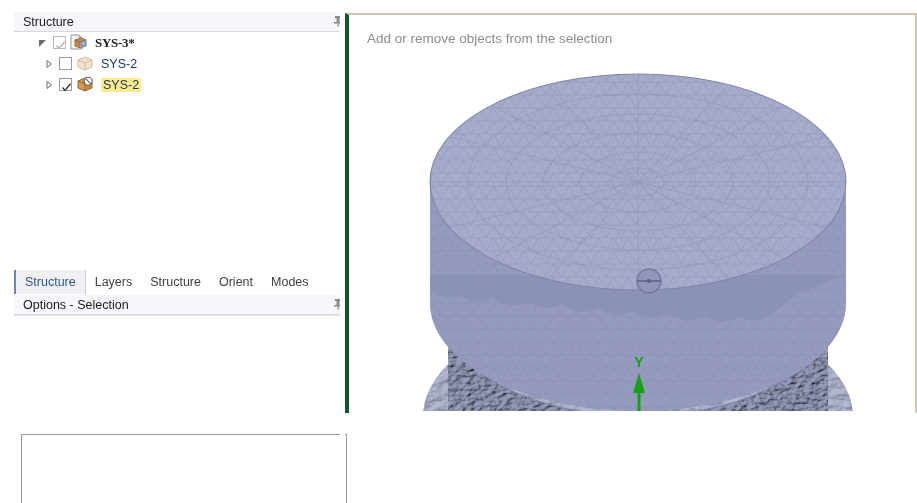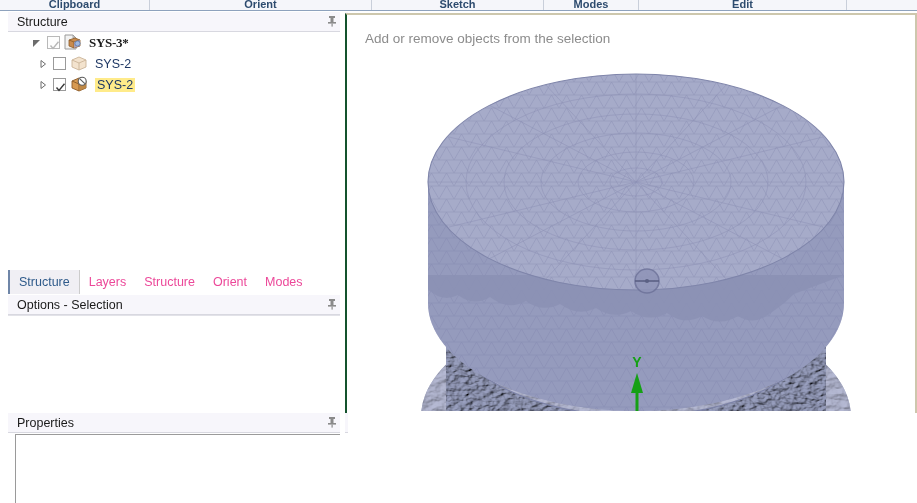--- a/index.html
+++ b/index.html
@@ -35,21 +35,21 @@
     border-right: 1px solid #c9cfda;
     padding-bottom: 1px;
   }
   .ribbon-sep-line {
     position: absolute; left: 0; top: 10px; width: 917px; height: 1px;
     background: #8ea2bd;
   }
 
   
   .left-dock {
-    position: absolute; left: 8px; top: 11px; width: 340px; height: 492px;
+    position: absolute; left: 14px; top: 11px; width: 340px; height: 492px;
     background: #ffffff;
     border-top: 1px solid #ffffff;
   }
 
   .panel-header {
     position: relative;
     height: 20px;
     background: #f7f6fb;
     border-bottom: 1px solid #d8d8e0;
     display: flex; align-items: center;
@@ -117,21 +117,21 @@
   .tabstrip {
     position: absolute; left: 0; top: 258px; width: 340px; height: 25px;
     background: #ffffff;
     display: flex; align-items: stretch;
     border-bottom: 1px solid #ffffff;
   }
   .tab {
     display: flex; align-items: center;
     padding: 0 9px;
     font-size: 12.5px;
-    color: #ec4899;
+    color: #404040;
   }
   .tab.active {
     background: #f0eff4;
     color: #2e5a8a;
     border-left: 2px solid #6f86a8;
     border-right: 1px solid #cccccc;
   }
 
   
   .options-pane {
@@ -153,21 +153,21 @@
     background: #ffffff;
     border: 1px solid #9a9a9a;
     border-bottom: none;
   }
 
   
   .viewport-frame {
     position: absolute; left: 345px; top: 13px;
     width: 572px; height: 400px;
     background: #ffffff;
-    border-left: 2px solid #14532d;
+    border-left: 4px solid #14532d;
     border-top: 2px solid #cdc7ad;
     border-right: 2px solid #cdc7ad;
     padding: 2px;
   }
   .viewport {
     position: relative;
     width: 100%; height: 100%;
     background: #ffffff;
     overflow: hidden;
   }
@@ -182,43 +182,20 @@
   .splitter-v {
     position: absolute; left: 340px; top: 11px; width: 5px; height: 492px;
     background: #ffffff;
   }
 </style>
 </head>
 <body>
 
 <div id="app">
 
-  <div class="ribbon">
-    <div class="ribbon-groups">
-      <div class="ribbon-group" style="width:150px">
-          <span>Clipboard</span>
-        </div>
-      <div class="ribbon-group" style="width:222px">
-          <span>Orient</span>
-        </div>
-      <div class="ribbon-group" style="width:172px">
-          <span>Sketch</span>
-        </div>
-      <div class="ribbon-group" style="width:95px">
-          <span>Modes</span>
-        </div>
-      <div class="ribbon-group" style="width:208px">
-          <span>Edit</span>
-        </div>
-      <div class="ribbon-group" style="width:70px;border-right:none">
-          <span></span>
-        </div>
-    </div>
-    <div class="ribbon-sep-line"></div>
-  </div>
 
   <div class="left-dock">
 
     <div class="panel-header">
       <span>Structure</span>
       <span class="pin">
         <svg width="14" height="14" viewBox="0 0 14 14">
           <rect x="4" y="2" width="6" height="2" fill="#8a8a8a"></rect>
           <rect x="5.5" y="4" width="3" height="4" fill="#8a8a8a"></rect>
           <rect x="3" y="8" width="8" height="1.6" fill="#8a8a8a"></rect>
@@ -327,31 +304,20 @@
             <rect x="5.5" y="4" width="3" height="4" fill="#8a8a8a"></rect>
             <rect x="3" y="8" width="8" height="1.6" fill="#8a8a8a"></rect>
             <rect x="6.5" y="9.6" width="1.2" height="3" fill="#8a8a8a"></rect>
           </svg>
         </span>
       </div>
       <div class="options-body"></div>
     </div>
 
     <div class="props-pane">
-      <div class="panel-header">
-        <span>Properties</span>
-        <span class="pin">
-          <svg width="14" height="14" viewBox="0 0 14 14">
-            <rect x="4" y="2" width="6" height="2" fill="#8a8a8a"></rect>
-            <rect x="5.5" y="4" width="3" height="4" fill="#8a8a8a"></rect>
-            <rect x="3" y="8" width="8" height="1.6" fill="#8a8a8a"></rect>
-            <rect x="6.5" y="9.6" width="1.2" height="3" fill="#8a8a8a"></rect>
-          </svg>
-        </span>
-      </div>
       <div class="props-body"></div>
     </div>
 
   </div>
 
   <div class="splitter-v"></div>
 
   <div class="viewport-frame">
     <div class="viewport">
 

